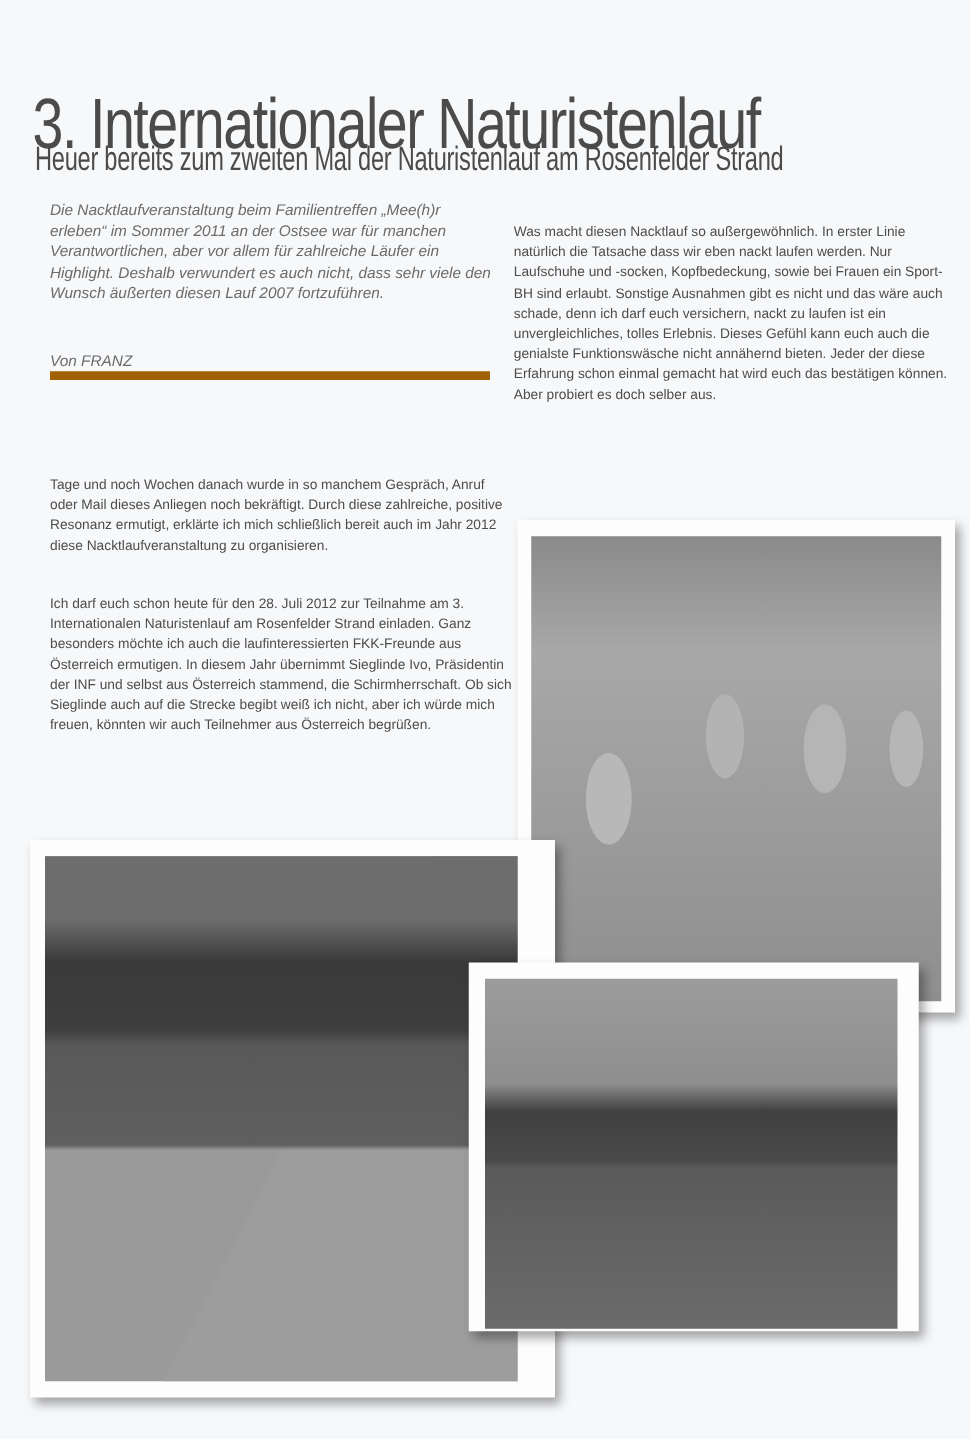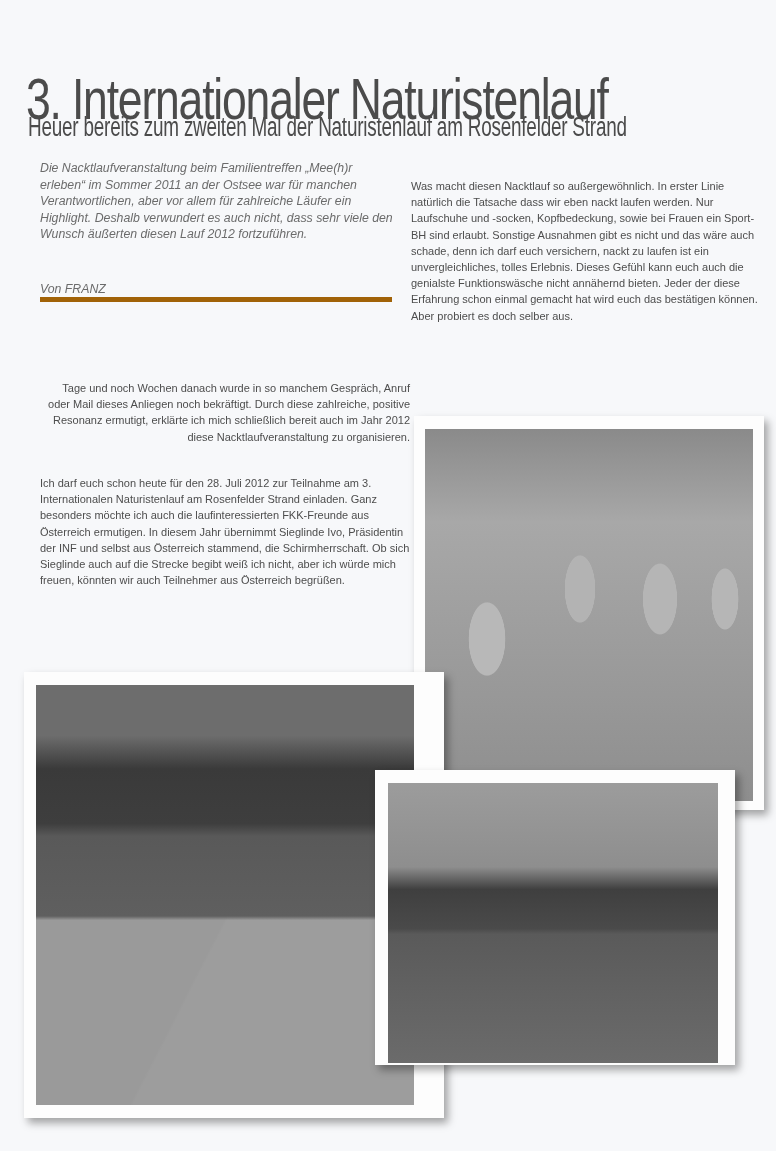--- a/index.html
+++ b/index.html
@@ -22,28 +22,28 @@
     transform: scaleX(0.70); transform-origin: left top; letter-spacing: -0.3px;
   }
   .intro {
     position: absolute; left: 40px; top: 160px; width: 360px;
     font-size: 12.3px; line-height: 16.5px; font-style: italic; color: #6b6b6b;
   }
   .intro p { margin: 0; }
   .byline {
     position: absolute; left: 40px; top: 282px; width: 352px;
     font-size: 12.3px; font-style: italic; color: #6b6b6b;
-    border-bottom: 5px solid #a16207; padding-bottom: 1px;
+    border-bottom: 7px solid #a16207; padding-bottom: 1px;
   }
   .body-text {
     font-size: 11px; line-height: 16.2px; color: #4d4d4d;
     position: absolute; margin: 0;
   }
   .col-right { left: 411px; top: 178px; width: 350px; }
-  .para-1 { left: 40px; top: 380px; width: 370px; text-align: right; }
+  .para-1 { left: 40px; top: 380px; width: 370px; }
   .para-2 { left: 40px; top: 475px; width: 372px; }
 
   .photo {
     position: absolute; background: #fdfdfd;
     box-shadow: 4px 5px 8px rgba(0,0,0,0.35);
   }
   .photo .img { position: absolute; overflow: hidden; }
   .photo-runners { left: 414px; top: 416px; width: 350px; height: 394px; z-index: 1; }
   .photo-runners .img { left: 11px; top: 13px; width: 328px; height: 372px;
     background:
@@ -66,21 +66,21 @@
       linear-gradient(180deg, #9c9c9c 0%, #8e8e8e 30%, #3f3f3f 38%, #4a4a4a 52%, #5a5a5a 54%, #6b6b6b 100%);
   }
 </style>
 </head>
 <body>
 
 <h1 class="title">3. Internationaler Naturistenlauf</h1>
 <div class="subtitle">Heuer bereits zum zweiten Mal der Naturistenlauf am Rosenfelder Strand</div>
 
 <div class="intro">
-  <p>Die Nacktlaufveranstaltung beim Familientreffen „Mee(h)r erleben“ im Sommer 2011 an der Ostsee war für manchen Verantwortlichen, aber vor allem für zahlreiche Läufer ein Highlight. Deshalb verwundert es auch nicht, dass sehr viele den Wunsch äußerten diesen Lauf 2012 fortzuführen.</p>
+  <p>Die Nacktlaufveranstaltung beim Familientreffen „Mee(h)r erleben“ im Sommer 2011 an der Ostsee war für manchen Verantwortlichen, aber vor allem für zahlreiche Läufer ein Highlight. Deshalb verwundert es auch nicht, dass sehr viele den Wunsch äußerten diesen Lauf 2007 fortzuführen.</p>
 </div>
 <div class="byline">Von FRANZ</div>
 
 <p class="body-text col-right">Was macht diesen Nacktlauf so außergewöhnlich. In erster Linie natürlich die Tatsache dass wir eben nackt laufen werden. Nur Laufschuhe und -socken, Kopfbedeckung, sowie bei Frauen ein Sport-BH sind erlaubt. Sonstige Ausnahmen gibt es nicht und das wäre auch schade, denn ich darf euch versichern, nackt zu laufen ist ein unvergleichliches, tolles Erlebnis. Dieses Gefühl kann euch auch die genialste Funktionswäsche nicht annähernd bieten. Jeder der diese Erfahrung schon einmal gemacht hat wird euch das bestätigen können. Aber probiert es doch selber aus.</p>
 <p class="body-text para-1">Tage und noch Wochen danach wurde in so manchem Gespräch, Anruf oder Mail dieses Anliegen noch bekräftigt. Durch diese zahlreiche, positive Resonanz ermutigt, erklärte ich mich schließlich bereit auch im Jahr 2012 diese Nacktlaufveranstaltung zu organisieren.</p>
 <p class="body-text para-2">Ich darf euch schon heute für den 28. Juli 2012 zur Teilnahme am 3. Internationalen Naturistenlauf am Rosenfelder Strand einladen. Ganz besonders möchte ich auch die laufinteressierten FKK-Freunde aus Österreich ermutigen. In diesem Jahr übernimmt Sieglinde Ivo, Präsidentin der INF und selbst aus Österreich stammend, die Schirmherrschaft. Ob sich Sieglinde auch auf die Strecke begibt weiß ich nicht, aber ich würde mich freuen, könnten wir auch Teilnehmer aus Österreich begrüßen.</p>
 
 <div class="photo photo-runners">
   <div class="img" title="Naked runners with walking poles seen from behind on a campground path"></div>
 </div>

